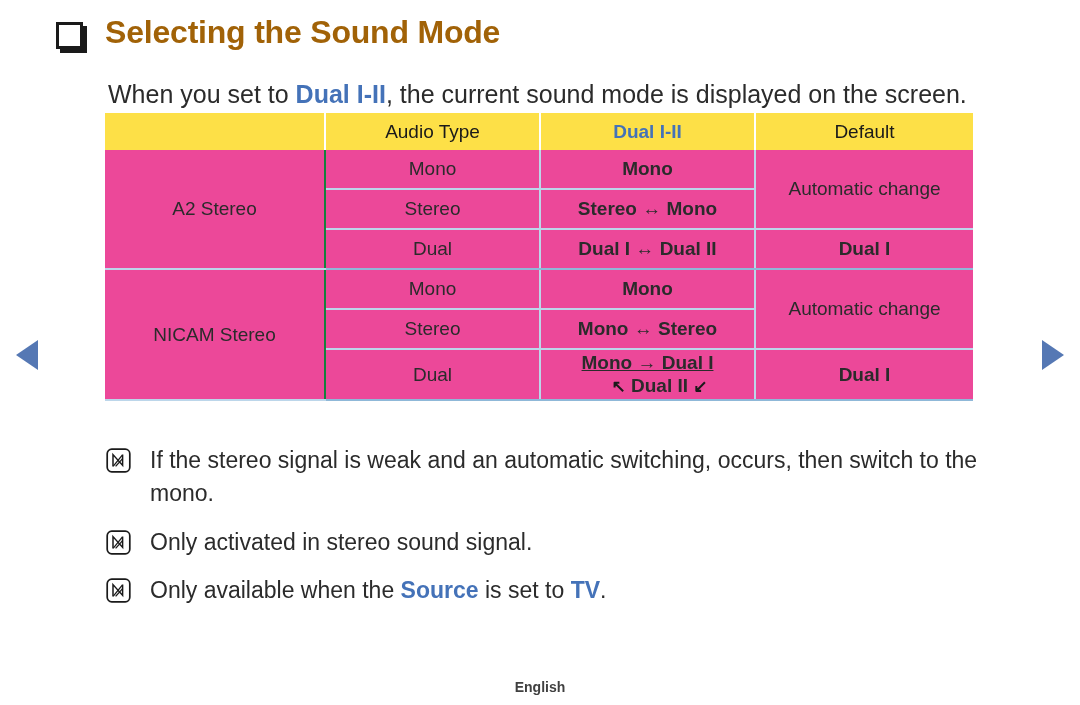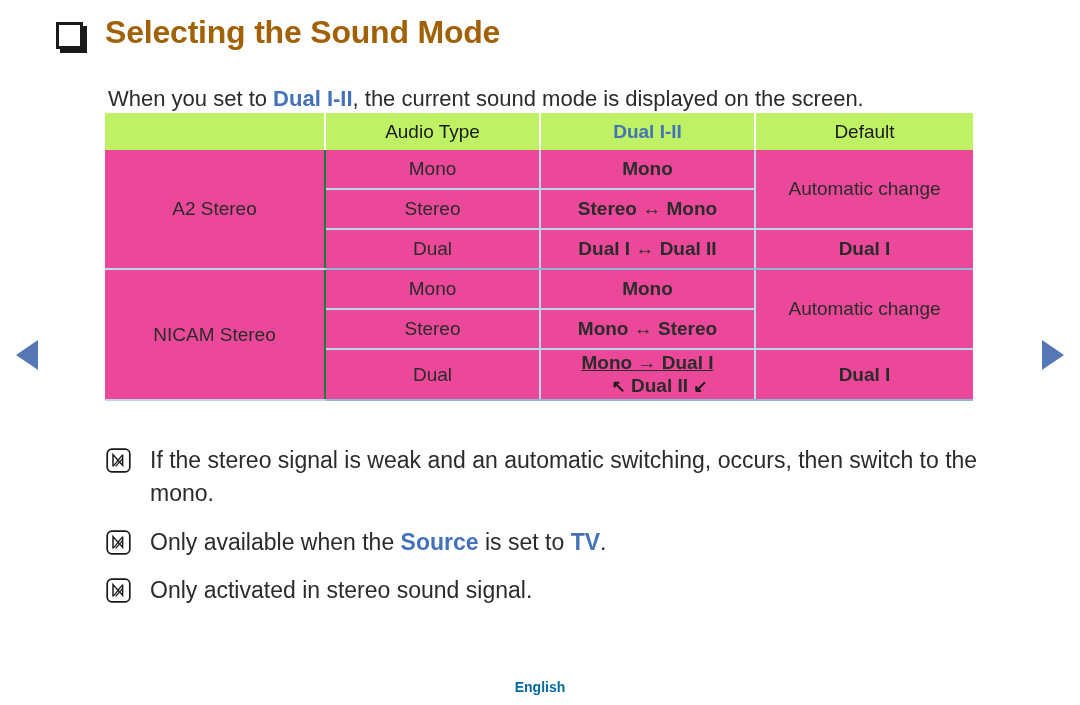--- a/index.html
+++ b/index.html
@@ -60,22 +60,22 @@
     font-weight: bold;
     color: #a16207;
     letter-spacing: -0.2px;
     white-space: nowrap;
   }
 
   
   .intro {
     position: absolute;
     left: 108px;
-    top: 86px;
-    font-size: 22px;
+    top: 80px;
+    font-size: 25px;
     color: #2b2b2b;
     white-space: nowrap;
   }
   .hl { color: #4472b8; font-weight: bold; }
 
   
   .tbl-wrap {
     position: absolute;
     left: 105px;
     top: 113px;
@@ -85,21 +85,21 @@
     border-collapse: collapse;
     table-layout: fixed;
     width: 868px;
   }
   table.sound col.c1 { width: 220px; }
   table.sound col.c2 { width: 215px; }
   table.sound col.c3 { width: 215px; }
   table.sound col.c4 { width: 218px; }
 
   table.sound th {
-    background: #bef264;
+    background: #fde047;
     font-size: 19px;
     font-weight: normal;
     color: #1a1a1a;
     height: 37px;
     border-right: 2px solid #ffffff;
     text-align: center;
     padding: 0;
   }
   table.sound th.last { border-right: none; }
   table.sound th.blue-h { color: #4472b8; font-weight: bold; }
@@ -157,21 +157,21 @@
 
   
   .footer {
     position: absolute;
     left: 0;
     right: 0;
     top: 679px;
     text-align: center;
     font-size: 14px;
     font-weight: bold;
-    color: #0369a1;
+    color: #404040;
   }
 </style>
 </head>
 <body>
 
 <div class="nav-arrow left"></div>
 <div class="nav-arrow right"></div>
 
 <div class="heading-row">
   <div class="heading-box"></div>
@@ -260,30 +260,30 @@
 
   <div class="note">
     <span class="note-icon">
       <svg width="25" height="25" viewBox="0 0 25 25">
         <rect x="1.2" y="1.2" width="22.6" height="22.6" rx="4.5" ry="4.5" fill="#ffffff" stroke="#1a1a1a" stroke-width="1.7"></rect>
         <path d="M7 18.4 L7 6.6 L16.6 17.4 L16.6 6.6" fill="none" stroke="#1a1a1a" stroke-width="1.5"></path>
         <path d="M7.3 18.1 L16.3 7.2" fill="none" stroke="#1a1a1a" stroke-width="1.3"></path>
         <path d="M9.6 18.4 L16.6 10.6" fill="none" stroke="#1a1a1a" stroke-width="1.3"></path>
       </svg>
     </span>
-    <span class="note-text"><span>Only available when the </span><span class="hl">Source</span><span> is set to </span><span class="hl">TV</span><span>.</span></span>
+    <span class="note-text">Only activated in stereo sound signal.</span>
   </div>
 
   <div class="note">
     <span class="note-icon">
       <svg width="25" height="25" viewBox="0 0 25 25">
         <rect x="1.2" y="1.2" width="22.6" height="22.6" rx="4.5" ry="4.5" fill="#ffffff" stroke="#1a1a1a" stroke-width="1.7"></rect>
         <path d="M7 18.4 L7 6.6 L16.6 17.4 L16.6 6.6" fill="none" stroke="#1a1a1a" stroke-width="1.5"></path>
         <path d="M7.3 18.1 L16.3 7.2" fill="none" stroke="#1a1a1a" stroke-width="1.3"></path>
         <path d="M9.6 18.4 L16.6 10.6" fill="none" stroke="#1a1a1a" stroke-width="1.3"></path>
       </svg>
     </span>
-    <span class="note-text">Only activated in stereo sound signal.</span>
+    <span class="note-text"><span>Only available when the </span><span class="hl">Source</span><span> is set to </span><span class="hl">TV</span><span>.</span></span>
   </div>
 
 </div>
 
 <div class="footer">English</div>
 
 </body></html>

